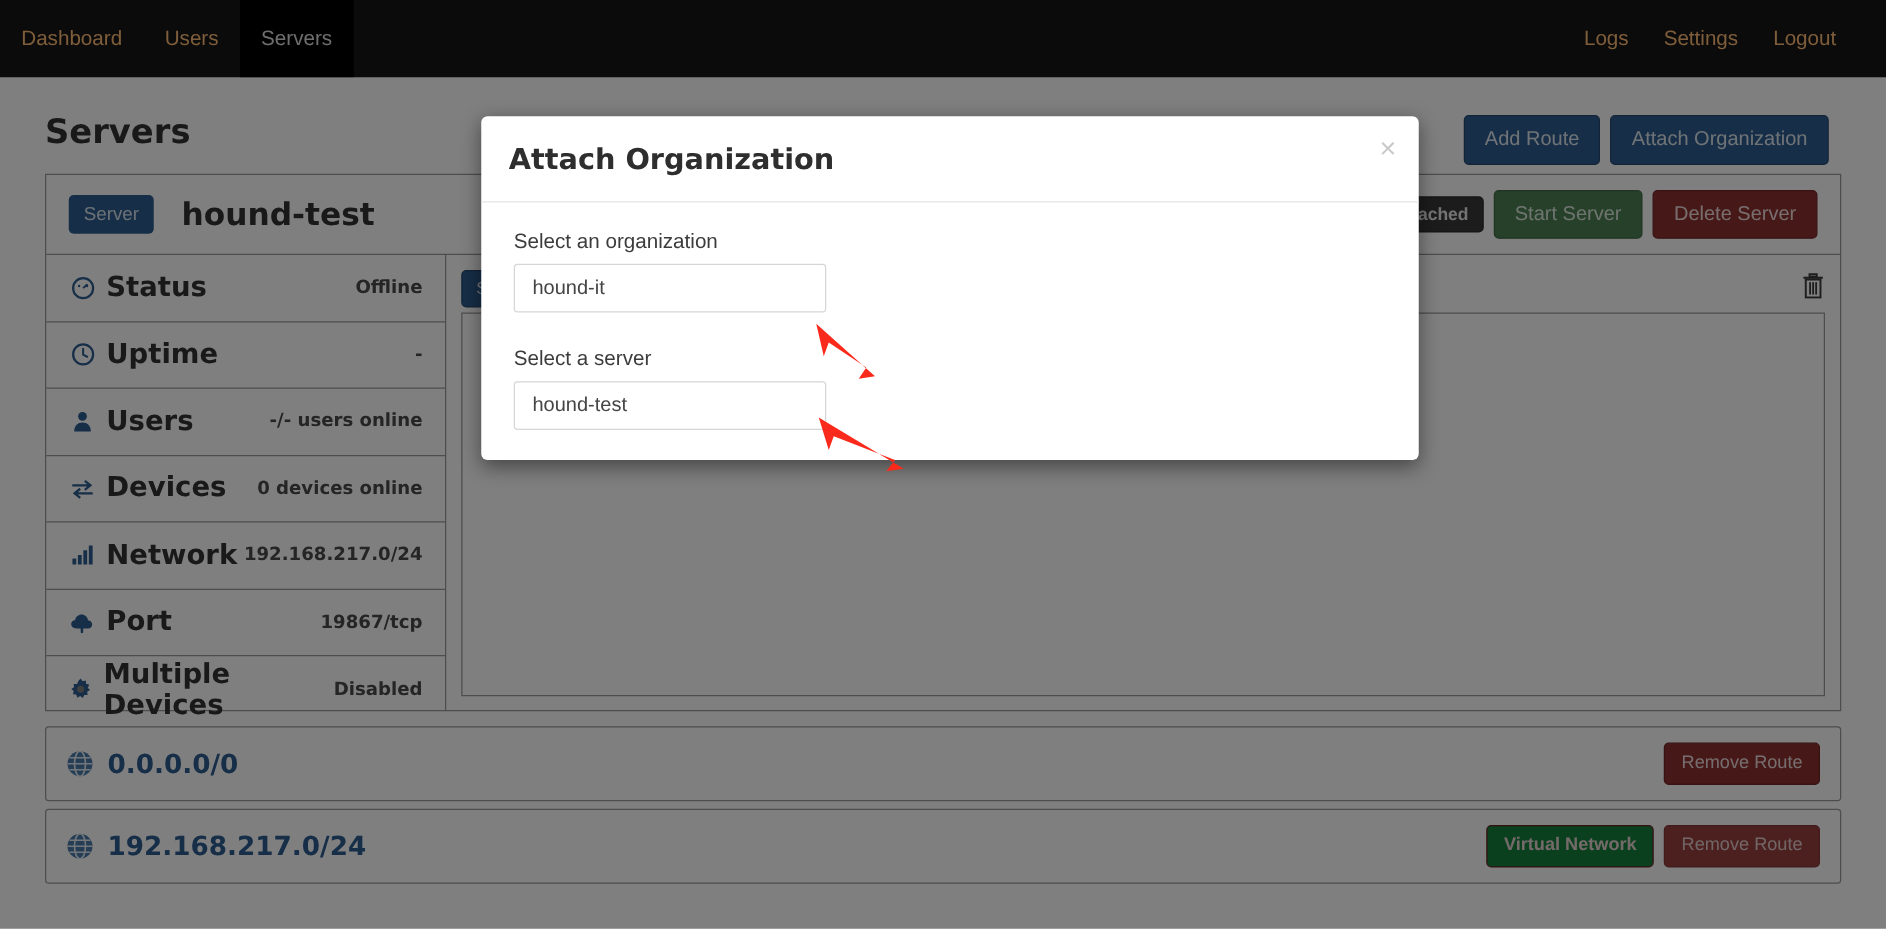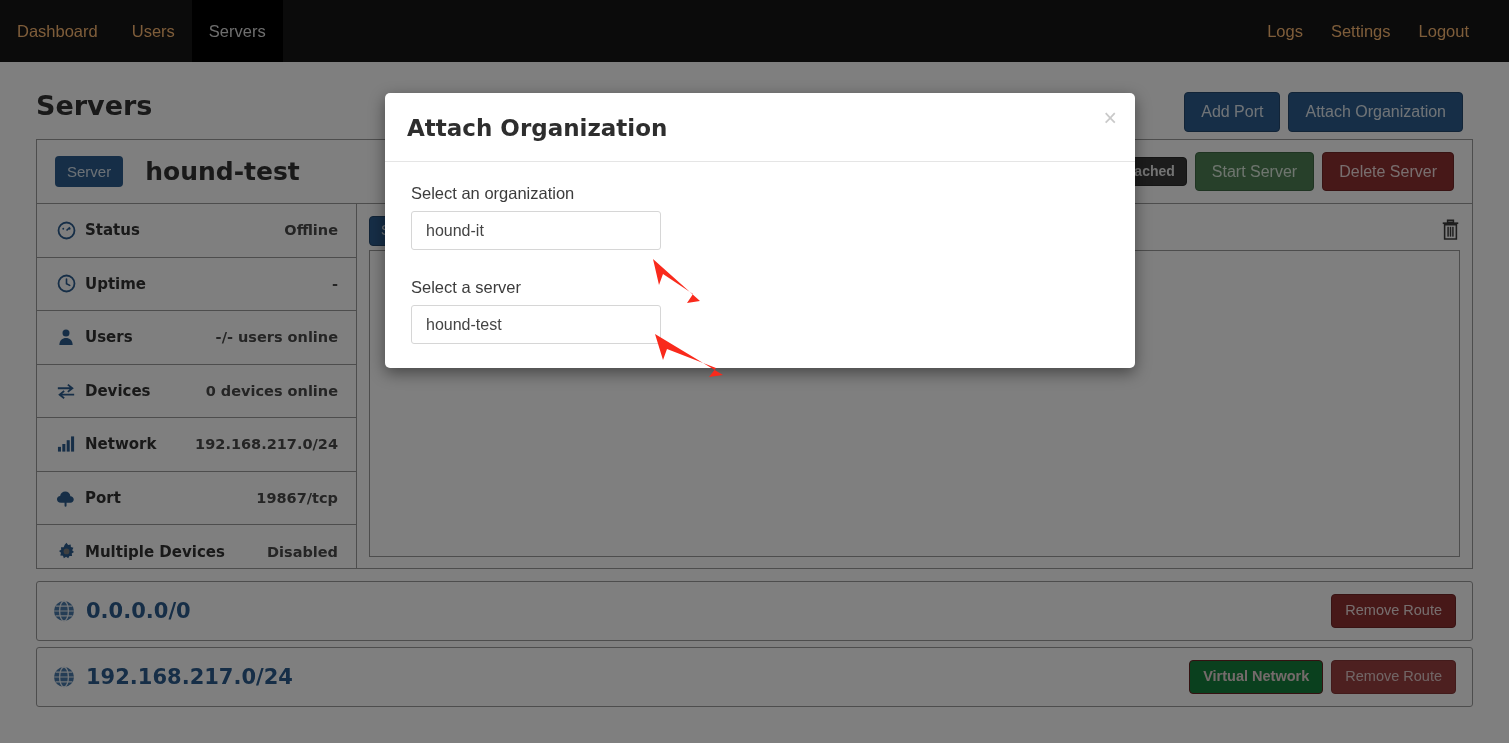--- a/index.html
+++ b/index.html
@@ -140,21 +140,21 @@
   .info-row:last-child { border-bottom: none; }
   .info-ico {
     width: 22px; height: 22px;
     margin-right: 8px;
     display: flex; align-items: center; justify-content: center;
     color: #2d5d8e;
   }
   .info-ico svg { display:block; }
   .info-label {
     font-family: "DejaVu Sans", sans-serif;
-    font-size: 15px; font-weight: 700;
+    font-size: 22px; font-weight: 700;
     color: #333333;
   }
   .info-val {
     margin-left: auto;
     font-family: "DejaVu Sans", sans-serif;
     font-size: 14.5px; font-weight: 700;
     color: #4a4a4a;
   }
 
   .main-region { flex: 1; position: relative; padding: 10px 12px 12px 12px; }
@@ -279,21 +279,21 @@
       <a class="nav-link">Logs</a>
       <a class="nav-link">Settings</a>
       <a class="nav-link">Logout</a>
     </div>
   </div>
 
   <div class="content">
     <div class="page-title">Servers</div>
 
     <div class="top-actions">
-      <button class="btn btn-primary">Add Port</button>
+      <button class="btn btn-primary">Add Route</button>
       <button class="btn btn-primary">Attach Organization</button>
     </div>
 
     <div class="server-card">
 
       <div class="server-head">
         <span class="tag-server">Server</span>
         <span class="server-name">hound-test</span>
         <div class="server-head-actions">
           <button class="btn btn-dark btn-sm">Detached</button>

